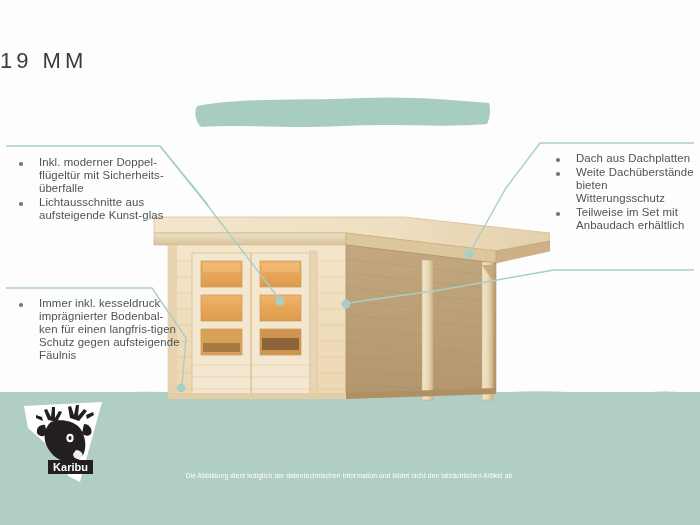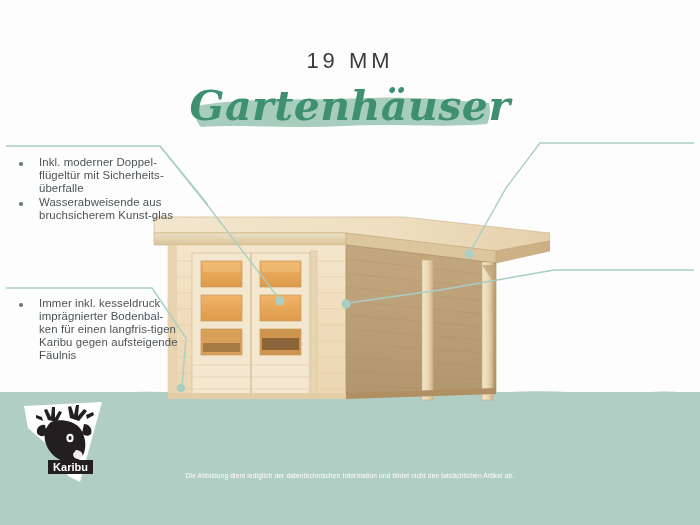--- a/index.html
+++ b/index.html
@@ -37,21 +37,21 @@
     position: absolute;
     left: 0; top: 386px;
     width: 700px; height: 16px;
   }
 
   
   .hdr {
     position: absolute;
     left: 0; top: 48px;
     width: 700px;
-    text-align: center;
+    text-align: left;
     z-index: 30;
   }
   .hdr-sub {
     font-family: "Liberation Sans", sans-serif;
     font-size: 22px;
     letter-spacing: 4px;
     color: #3b3b3b;
     font-weight: 400;
   }
   .hdr-main-wrap {
@@ -172,21 +172,20 @@
   </svg>
 
   <div class="hdr">
     <div class="hdr-sub">19 MM</div>
     <div class="hdr-main-wrap">
       <svg class="brush" viewBox="0 0 300 36" preserveAspectRatio="none">
         <path d="M4,12 C50,3 110,7 170,4 C215,2 260,6 296,9
                  C298,16 297,24 294,30 C250,34 200,29 150,32
                  C100,35 52,30 8,33 C2,27 1,19 4,12 Z" fill="#a7cdbe"></path>
       </svg>
-      <div class="hdr-main">Gartenhäuser</div>
     </div>
   </div>
 
   <svg id="shed" viewBox="0 0 400 205">
     <defs>
       <linearGradient id="gWallFront" x1="0" y1="0" x2="0" y2="1">
         <stop offset="0%" stop-color="#f4e6cb"></stop>
         <stop offset="50%" stop-color="#efdcbb"></stop>
         <stop offset="100%" stop-color="#ecd7b2"></stop>
       </linearGradient>
@@ -309,30 +308,37 @@
     <path d="M694,143 L540,143 L506,188 L470,252" fill="none" stroke="#a8cfc6" stroke-width="1.4"></path>
     <circle cx="469" cy="254" r="4.5" fill="#a8cfc6"></circle>
 
     <path d="M694,270 L554,270 L440,290 L348,303" fill="none" stroke="#a8cfc6" stroke-width="1.4"></path>
     <circle cx="346" cy="304" r="4.5" fill="#a8cfc6"></circle>
   </svg>
 
   <div class="callout cl-left" id="co-tl">
     <ul class="co-list co-pad-l">
       <li class="co-item">Inkl. moderner Doppel-flügeltür mit Sicherheits-überfalle</li>
-      <li class="co-item">Wasserabweisende aus bruchsicherem Kunst-glas</li>
+      <li class="co-item">Lichtausschnitte aus aufsteigende Kunst-glas</li>
     </ul>
   </div>
 
   <div class="callout cl-left" id="co-bl">
     <ul class="co-list co-pad-l">
-      <li class="co-item">Immer inkl. kesseldruck imprägnierter Bodenbal-ken für einen langfris-tigen Karibu gegen aufsteigende Fäulnis</li>
+      <li class="co-item">Immer inkl. kesseldruck imprägnierter Bodenbal-ken für einen langfris-tigen Schutz gegen aufsteigende Fäulnis</li>
     </ul>
   </div>
 
+  <div class="callout cl-right" id="co-tr">
+    <ul class="co-list co-pad-r">
+      <li class="co-item">Dach aus Dachplatten</li>
+      <li class="co-item">Weite Dachüberstände bieten Witterungsschutz</li>
+      <li class="co-item">Teilweise im Set mit Anbaudach erhältlich</li>
+    </ul>
+  </div>
 
 
   <svg id="logo" viewBox="0 0 92 88">
 
     <polygon points="6,8 84,4 62,84 50,78 44,62 26,44 10,30" fill="#ffffff"></polygon>
 
     <g fill="#231f20">
 
       <path d="M30,22 L26,12 L29,11 L33,19 L34,9 L37,9 L37,20 L41,13 L44,14 L39,24 Z"></path>
       <path d="M52,20 L50,9 L53,8 L56,17 L58,7 L61,7 L60,18 L66,11 L69,13 L61,23 Z"></path>

